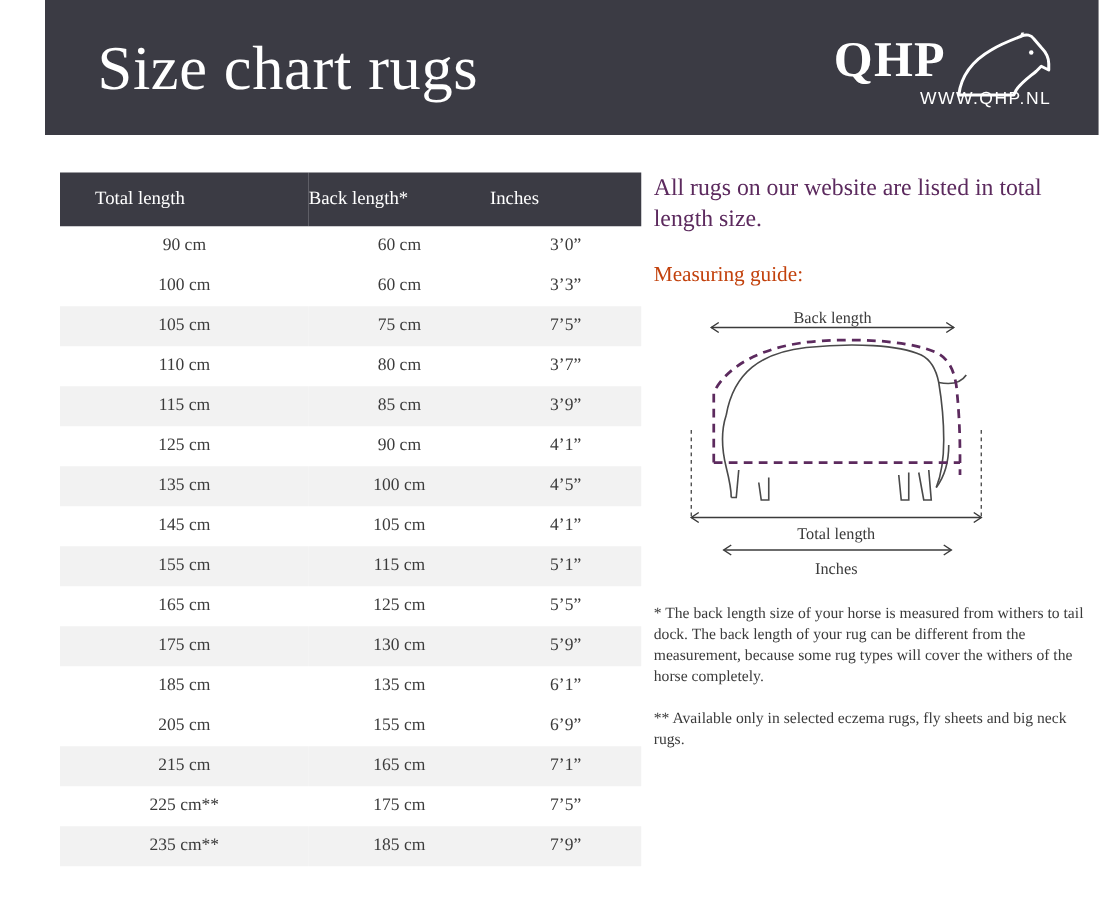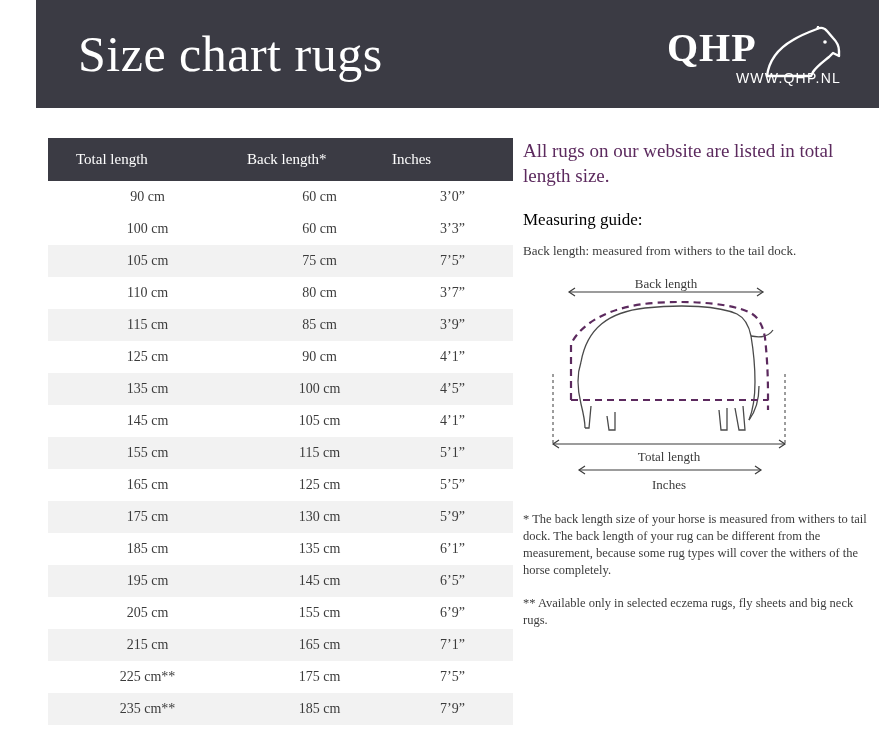--- a/index.html
+++ b/index.html
@@ -114,21 +114,21 @@
 
   
   .headline {
     color: #5c2a5e;
     font-size: 19px;
     line-height: 25px;
     margin: 0 0 22px 0;
     font-weight: normal;
   }
   .subhead {
-    color: #000000;
+    color: #c2410c;
     font-size: 17px;
     margin: 0 0 12px 0;
     font-weight: normal;
   }
   .guide-p {
     font-size: 13px;
     line-height: 18px;
     margin: 0 0 4px 0;
     color: #3b3b3b;
   }
@@ -226,25 +226,20 @@
           <tr class="alt">
             <td>175 cm</td>
             <td>130 cm</td>
             <td>5’9”</td>
           </tr>
           <tr>
             <td>185 cm</td>
             <td>135 cm</td>
             <td>6’1”</td>
           </tr>
-          <tr class="alt">
-            <td>195 cm</td>
-            <td>145 cm</td>
-            <td>6’5”</td>
-          </tr>
           <tr>
             <td>205 cm</td>
             <td>155 cm</td>
             <td>6’9”</td>
           </tr>
           <tr class="alt">
             <td>215 cm</td>
             <td>165 cm</td>
             <td>7’1”</td>
           </tr>
@@ -258,21 +253,20 @@
             <td>185 cm</td>
             <td>7’9”</td>
           </tr>
         </tbody>
     </table>
   </div>
 
   <div class="right-col">
     <p class="headline">All rugs on our website are listed in total length size.</p>
     <p class="subhead">Measuring guide:</p>
-    <p class="guide-p">Back length: measured from withers to the tail dock.</p>
 
     <div class="diagram">
       <svg width="330" height="215" viewBox="0 0 330 215" aria-hidden="true">
 
         <g stroke="#3b3b3b" stroke-width="1.2" fill="none">
           <line x1="46" y1="14" x2="240" y2="14"></line>
           <polyline points="52,10 46,14 52,18" fill="none"></polyline>
           <polyline points="234,10 240,14 234,18" fill="none"></polyline>
         </g>
         <text x="143" y="10" font-size="13" fill="#3b3b3b" text-anchor="middle">Back length</text>

